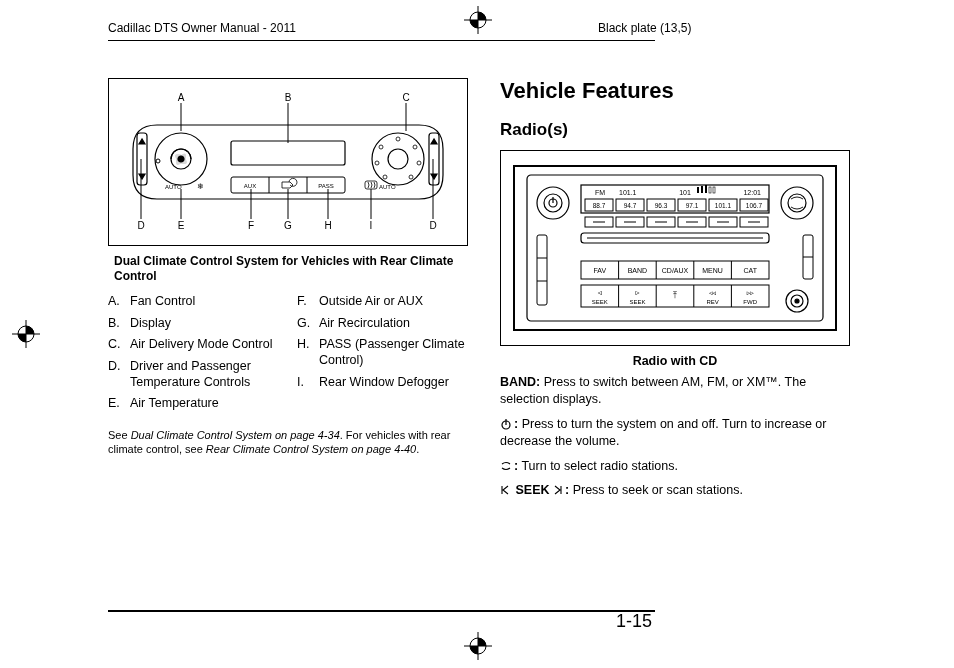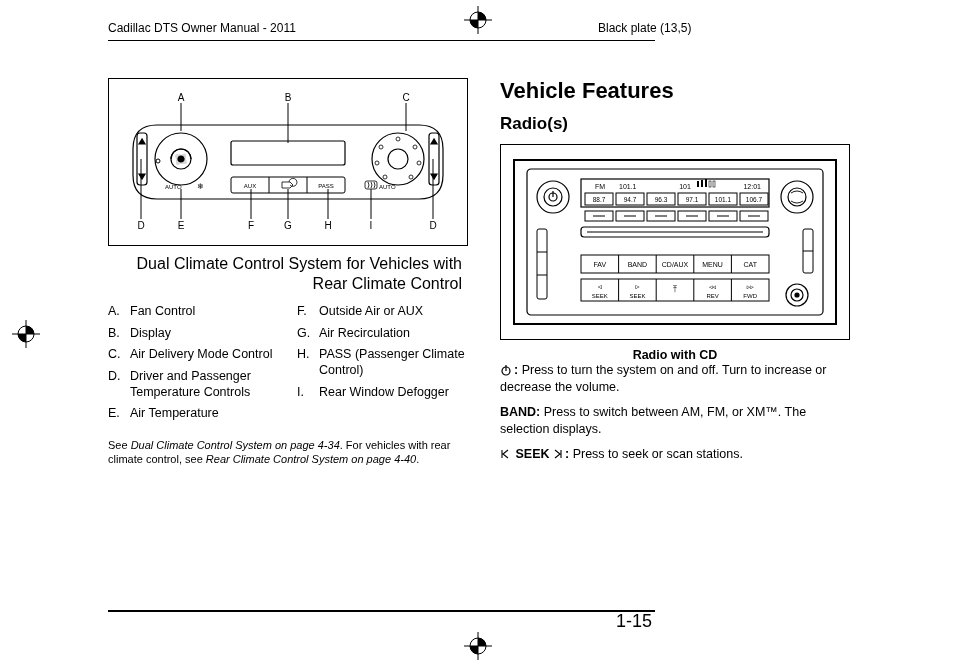--- a/index.html
+++ b/index.html
@@ -19,40 +19,40 @@
   .content { position: absolute; top: 78px; left: 108px; right: 103px; bottom: 60px; }
 
   .col { position: absolute; top: 0; width: 360px; }
   .col.left  { left: 0; }
   .col.right { left: 392px; width: 350px; }
 
   
   .climate-fig { border: 1px solid #000; padding: 10px 8px 6px; margin-bottom: 8px; }
   .climate-fig svg { display: block; margin: 0 auto; }
 
-  .fig-caption { text-align: right; font-weight: normal; font-size: 16px; margin: 0 6px 10px; line-height: 1.25; }
+  .fig-caption { text-align: left; font-weight: bold; font-size: 12px; margin: 0 6px 10px; line-height: 1.25; }
 
   .legend { display: flex; gap: 18px; font-size: 12.5px; }
   .legend-col { flex: 1; }
   .legend-item { display: flex; margin-bottom: 6px; line-height: 1.25; }
   .legend-item .lk { width: 22px; flex: none; }
   .legend-item .lv { flex: 1; }
 
   .para { font-size: 11px; line-height: 1.3; margin-top: 10px; }
   .para em { font-style: italic; }
 
   
-  h1.sec { font-size: 22px; font-weight: bold; margin-bottom: 10px; }
+  h1.sec { font-size: 22px; font-weight: bold; margin-bottom: 16px; }
   h2.sub { font-size: 17px; font-weight: bold; margin-bottom: 10px; }
 
   .radio-fig { border: 1px solid #000; padding: 14px 12px; margin-bottom: 8px; }
   .radio-fig .outer { border: 2px solid #000; padding: 6px 8px; }
   .radio-fig svg { display: block; margin: 0 auto; }
 
-  .radio-cap { text-align: center; font-weight: bold; font-size: 12.5px; margin-bottom: 0; }
+  .radio-cap { text-align: center; font-weight: bold; font-size: 12.5px; margin-bottom: 6px; }
 
   .desc { font-size: 12.5px; line-height: 1.35; margin-bottom: 8px; }
   .desc .glyph { vertical-align: -2px; margin-right: 2px; }
   .desc b { font-weight: bold; }
 
   .footer-rule { position: absolute; left: 108px; right: 103px; bottom: 56px; border-top: 2px solid #000; }
   .page-num { position: absolute; right: 106px; bottom: 36px; font-size: 18px; }
 </style>
 </head>
 <body>
@@ -346,30 +346,35 @@
             <rect x="278" y="62" width="10" height="44" rx="2"></rect>
             <line x1="278" y1="84" x2="288" y2="84"></line>
           </g>
         </svg>
         </div>
       </div>
 
       <div class="radio-cap">Radio with CD</div>
 
       <p class="desc">
+        <b>BAND:</b><span> Press to switch between AM, FM, or XM™. The selection displays.</span>
+      </p>
+
+      <p class="desc">
         <svg class="glyph" width="12" height="12">
             <circle cx="6" cy="7" r="4" fill="none" stroke="#000" stroke-width="1.2"></circle>
             <line x1="6" y1="1" x2="6" y2="7" stroke="#000" stroke-width="1.2"></line>
           </svg><b>:</b><span> Press to turn the system on and off. Turn to increase or decrease the volume.</span>
       </p>
 
       <p class="desc">
-        <b>BAND:</b><span> Press to switch between AM, FM, or XM™. The selection displays.</span>
-      </p>
-
+        <svg class="glyph" width="12" height="12">
+            <path d="M2 4 Q6 1 10 4 M2 8 Q6 11 10 8" fill="none" stroke="#000" stroke-width="1.1"></path>
+          </svg><b>:</b><span> Turn to select radio stations.</span>
+      </p>
 
       <p class="desc">
         <svg class="glyph" width="10" height="12">
             <path d="M8 2 L3 6 L8 10 M2 2 v8" fill="none" stroke="#000" stroke-width="1.1"></path>
           </svg>
         <b>SEEK</b>
         <svg class="glyph" width="10" height="12">
             <path d="M2 2 L7 6 L2 10 M8 2 v8" fill="none" stroke="#000" stroke-width="1.1"></path>
           </svg><b>:</b><span> Press to seek or scan stations.</span>
       </p>

